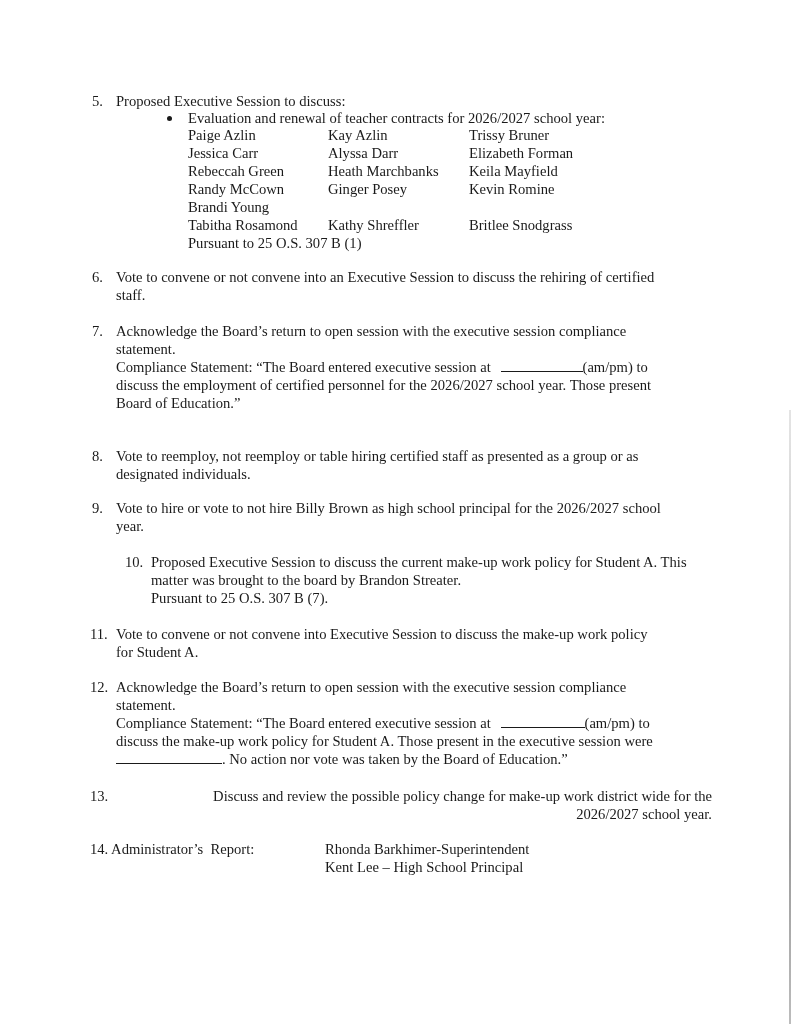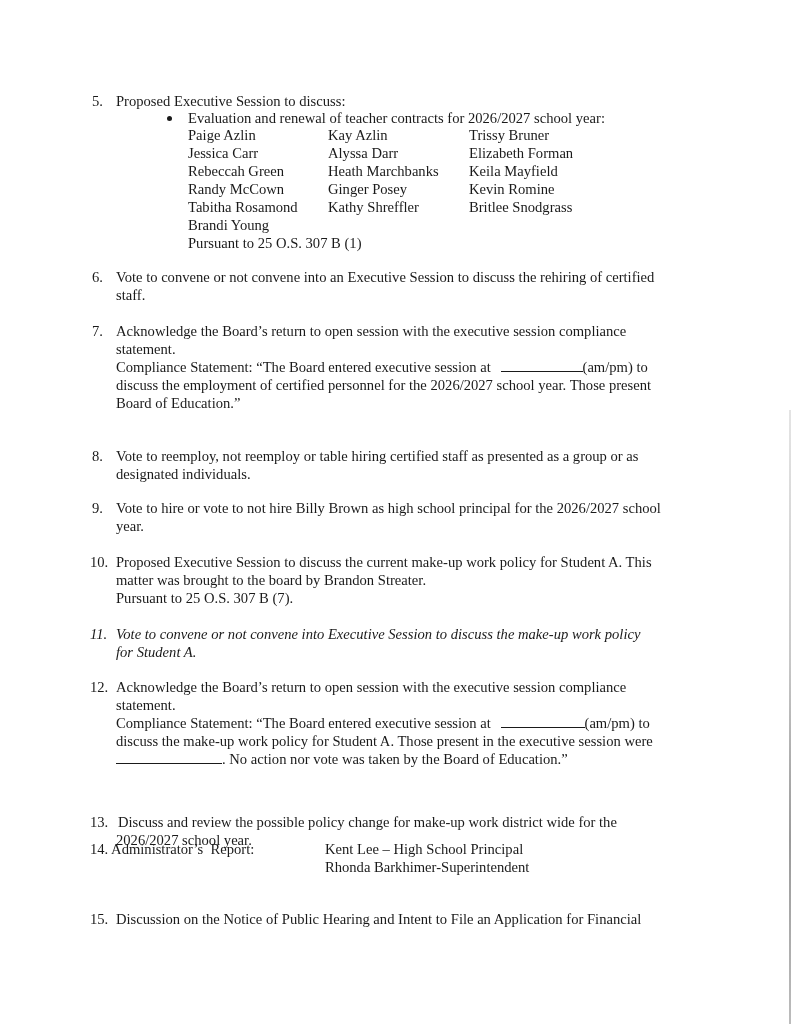--- a/index.html
+++ b/index.html
@@ -138,26 +138,26 @@
       <span class="c0">Rebeccah Green</span>
       <span class="c1">Heath Marchbanks</span>
       <span class="c2">Keila Mayfield</span>
     </div>
     <div class="names-row">
       <span class="c0">Randy McCown</span>
       <span class="c1">Ginger Posey</span>
       <span class="c2">Kevin Romine</span>
     </div>
     <div class="names-row">
+      <span class="c0">Brandi Young</span>
+    </div>
+    <div class="names-row">
       <span class="c0">Tabitha Rosamond</span>
       <span class="c1">Kathy Shreffler</span>
       <span class="c2">Britlee Snodgrass</span>
-    </div>
-    <div class="names-row">
-      <span class="c0">Brandi Young</span>
     </div>
   </div>
   <div class="pursuant-1">Pursuant to 25 O.S. 307 B (1)</div>
 
   <div class="item" style="top:268px;">
     <span class="num">6.</span>
     <div class="body">
       <div class="nowrap">Vote to convene or not convene into an Executive Session to discuss the rehiring of certified</div>
       <div class="nowrap">staff.</div>
     </div>
@@ -186,30 +186,30 @@
   </div>
 
   <div class="item" style="top:499px;">
     <span class="num">9.</span>
     <div class="body">
       <div class="nowrap">Vote to hire or vote to not hire Billy Brown as high school principal for the 2026/2027 school</div>
       <div class="nowrap">year.</div>
     </div>
   </div>
 
-  <div class="item two-digit" style="top:553px;">
+  <div class="item two-digit" style="top:553px;margin-left:35px;">
     <span class="num">10.</span>
     <div class="body">
       <div class="nowrap">Proposed Executive Session to discuss the current make-up work policy for Student A. This</div>
       <div class="nowrap">matter was brought to the board by Brandon Streater.</div>
       <div class="nowrap">Pursuant to 25 O.S. 307 B (7).</div>
     </div>
   </div>
 
-  <div class="item two-digit" style="top:625px;font-style:italic;">
+  <div class="item two-digit" style="top:625px;">
     <span class="num">11.</span>
     <div class="body">
       <div class="nowrap">Vote to convene or not convene into Executive Session to discuss the make-up work policy</div>
       <div class="nowrap">for Student A.</div>
     </div>
   </div>
 
   <div class="item two-digit" style="top:678px;">
     <span class="num">12.</span>
     <div class="body">
@@ -219,37 +219,31 @@
         <span>Compliance Statement: “The Board entered executive session at</span>
         <span class="blank" style="width:84px; margin-left:6px;"></span><span>(am/pm) to</span>
       </div>
       <div class="nowrap">discuss the make-up work policy for Student A. Those present in the executive session were</div>
       <div class="nowrap">
         <span class="blank" style="width:106px;"></span><span>. No action nor vote was taken by the Board of Education.”</span>
       </div>
     </div>
   </div>
 
-  <div class="item two-digit" style="top:813px;">
+  <div class="item two-digit" style="top:787px;text-align:right;">
     <span class="num">13.</span>
     <div class="body">
       <div class="nowrap" style="margin-left:2px;">Discuss and review the possible policy change for make-up work district wide for the</div>
       <div class="nowrap">2026/2027 school year.</div>
     </div>
   </div>
 
   <div class="admin-label">
     <span style="margin-left:-2px;">14.</span>
     <span style="white-space:pre;">Administrator’s  Report:</span>
   </div>
   <div class="admin-list">
+    <div>Rhonda Barkhimer-Superintendent</div>
     <div>Kent Lee – High School Principal</div>
-    <div>Rhonda Barkhimer-Superintendent</div>
-  </div>
-
-  <div class="item two-digit" style="top:910px;">
-    <span class="num">15.</span>
-    <div class="body">
-      <div class="nowrap">Discussion on the Notice of Public Hearing and Intent to File an Application for Financial</div>
-    </div>
-  </div>
+  </div>
+
 
 </div>
 
 </body></html>

